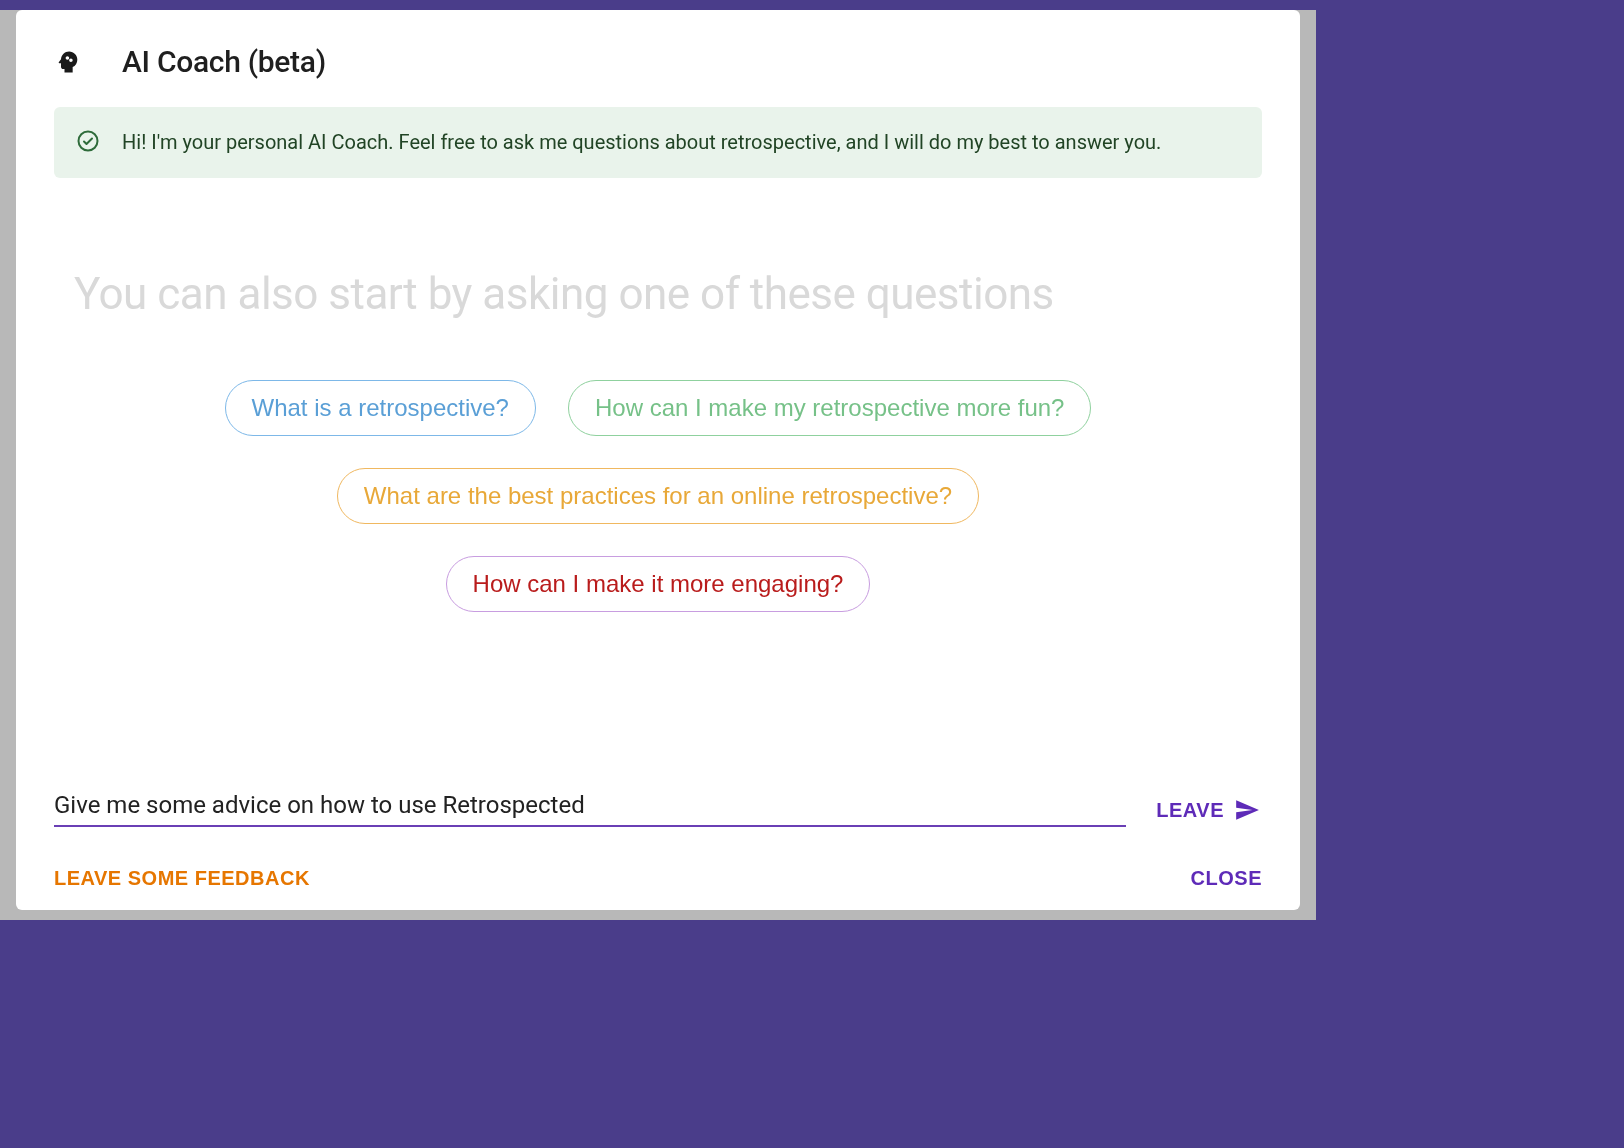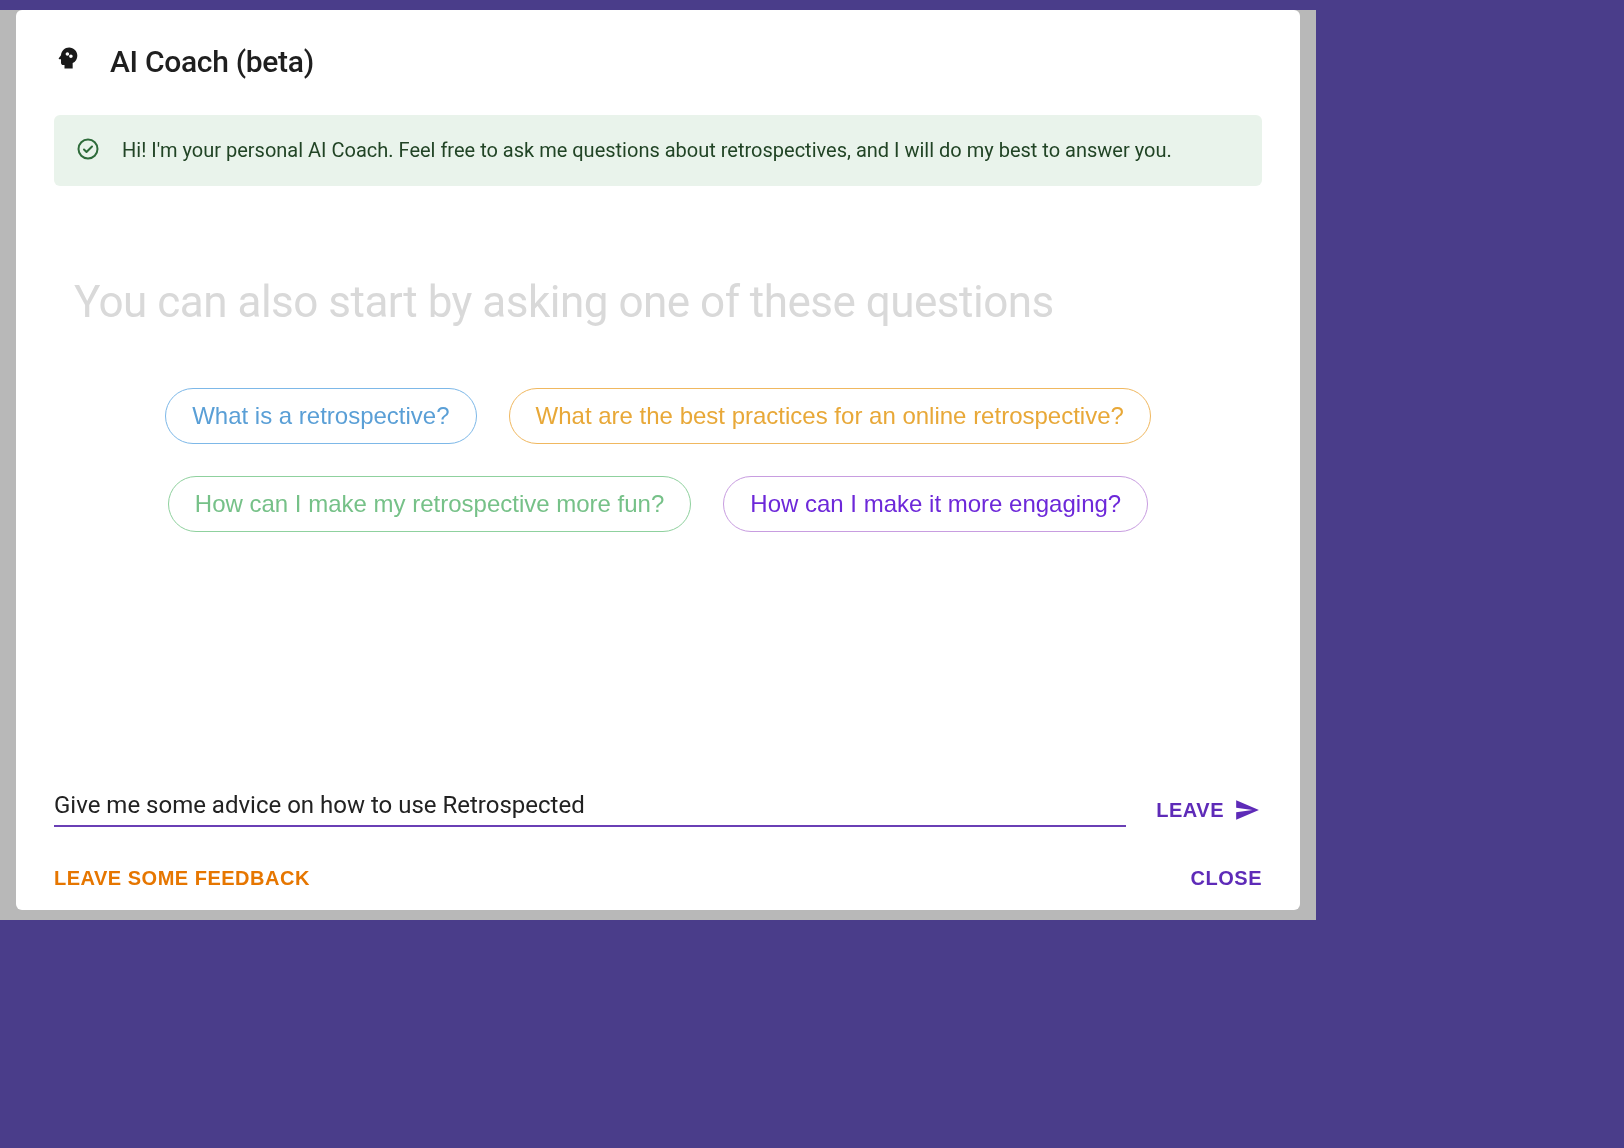--- a/index.html
+++ b/index.html
@@ -30,22 +30,23 @@
       right: 16px;
       bottom: 10px;
       background: #ffffff;
       border-radius: 6px;
       display: flex;
       flex-direction: column;
       padding: 34px 38px 20px 38px;
     }
     .dialog-header {
       display: flex;
-      gap: 28px;
-      margin-bottom: 36px;
+      align-items: center;
+      gap: 40px;
+      margin-bottom: 28px;
     }
     .psychology-icon {
       width: 28px;
       height: 28px;
       fill: #1a1a1a;
     }
     .dialog-title {
       font-size: 30px;
       font-weight: 500;
       color: #1f1f1f;
@@ -108,21 +109,21 @@
     .chip-orange {
       border-color: #f0b860;
       color: #e8a838;
     }
     .chip-green {
       border-color: #8fd19e;
       color: #76c188;
     }
     .chip-purple {
       border-color: #c89de0;
-      color: #6d28d9;
+      color: #b91c1c;
     }
     .input-row {
       display: flex;
       align-items: flex-end;
       gap: 28px;
       margin-top: auto;
       margin-bottom: 40px;
     }
     .message-input {
       flex: 1;
@@ -189,29 +190,29 @@
       <path d="M13 3C9.23 3 6.19 5.95 6 9.66l-1.92 2.53c-.24.31.02.81.49.81H6v3c0 1.11.89 2 2 2h1v3h7v-4.68c2.36-1.12 4-3.53 4-6.32 0-3.87-3.13-7-7-7zm1.5 9c-.83 0-1.5-.67-1.5-1.5s.67-1.5 1.5-1.5 1.5.67 1.5 1.5-.67 1.5-1.5 1.5zm-3-2c-.83 0-1.5-.67-1.5-1.5S10.67 7 11.5 7s1.5.67 1.5 1.5S12.33 10 11.5 10z"></path>
     </svg>
     <h1 class="dialog-title">AI Coach (beta)</h1>
   </div>
 
   <div class="alert">
     <svg class="alert-icon" viewBox="0 0 24 24">
       <circle cx="12" cy="12" r="9.5"></circle>
       <path d="M8 12.5l2.5 2.5L16 9.5" stroke-linecap="round" stroke-linejoin="round"></path>
     </svg>
-    <div class="alert-text">Hi! I'm your personal AI Coach. Feel free to ask me questions about retrospectives, and I will do my best to answer you.</div>
+    <div class="alert-text">Hi! I'm your personal AI Coach. Feel free to ask me questions about retrospective, and I will do my best to answer you.</div>
   </div>
 
   <div class="suggestions-heading">You can also start by asking one of these questions</div>
 
   <div class="suggestion-chips">
     <button class="chip chip-blue">What is a retrospective?</button>
+    <button class="chip chip-green">How can I make my retrospective more fun?</button>
     <button class="chip chip-orange">What are the best practices for an online retrospective?</button>
-    <button class="chip chip-green">How can I make my retrospective more fun?</button>
     <button class="chip chip-purple">How can I make it more engaging?</button>
   </div>
 
   <div class="input-row">
     <input type="text" class="message-input" value="Give me some advice on how to use Retrospected" style="">
     <button class="send-button">
       <span>LEAVE</span>
       <svg class="send-icon" viewBox="0 0 24 24">
         <path d="M2.01 21L23 12 2.01 3 2 10l15 2-15 2z"></path>
       </svg>

